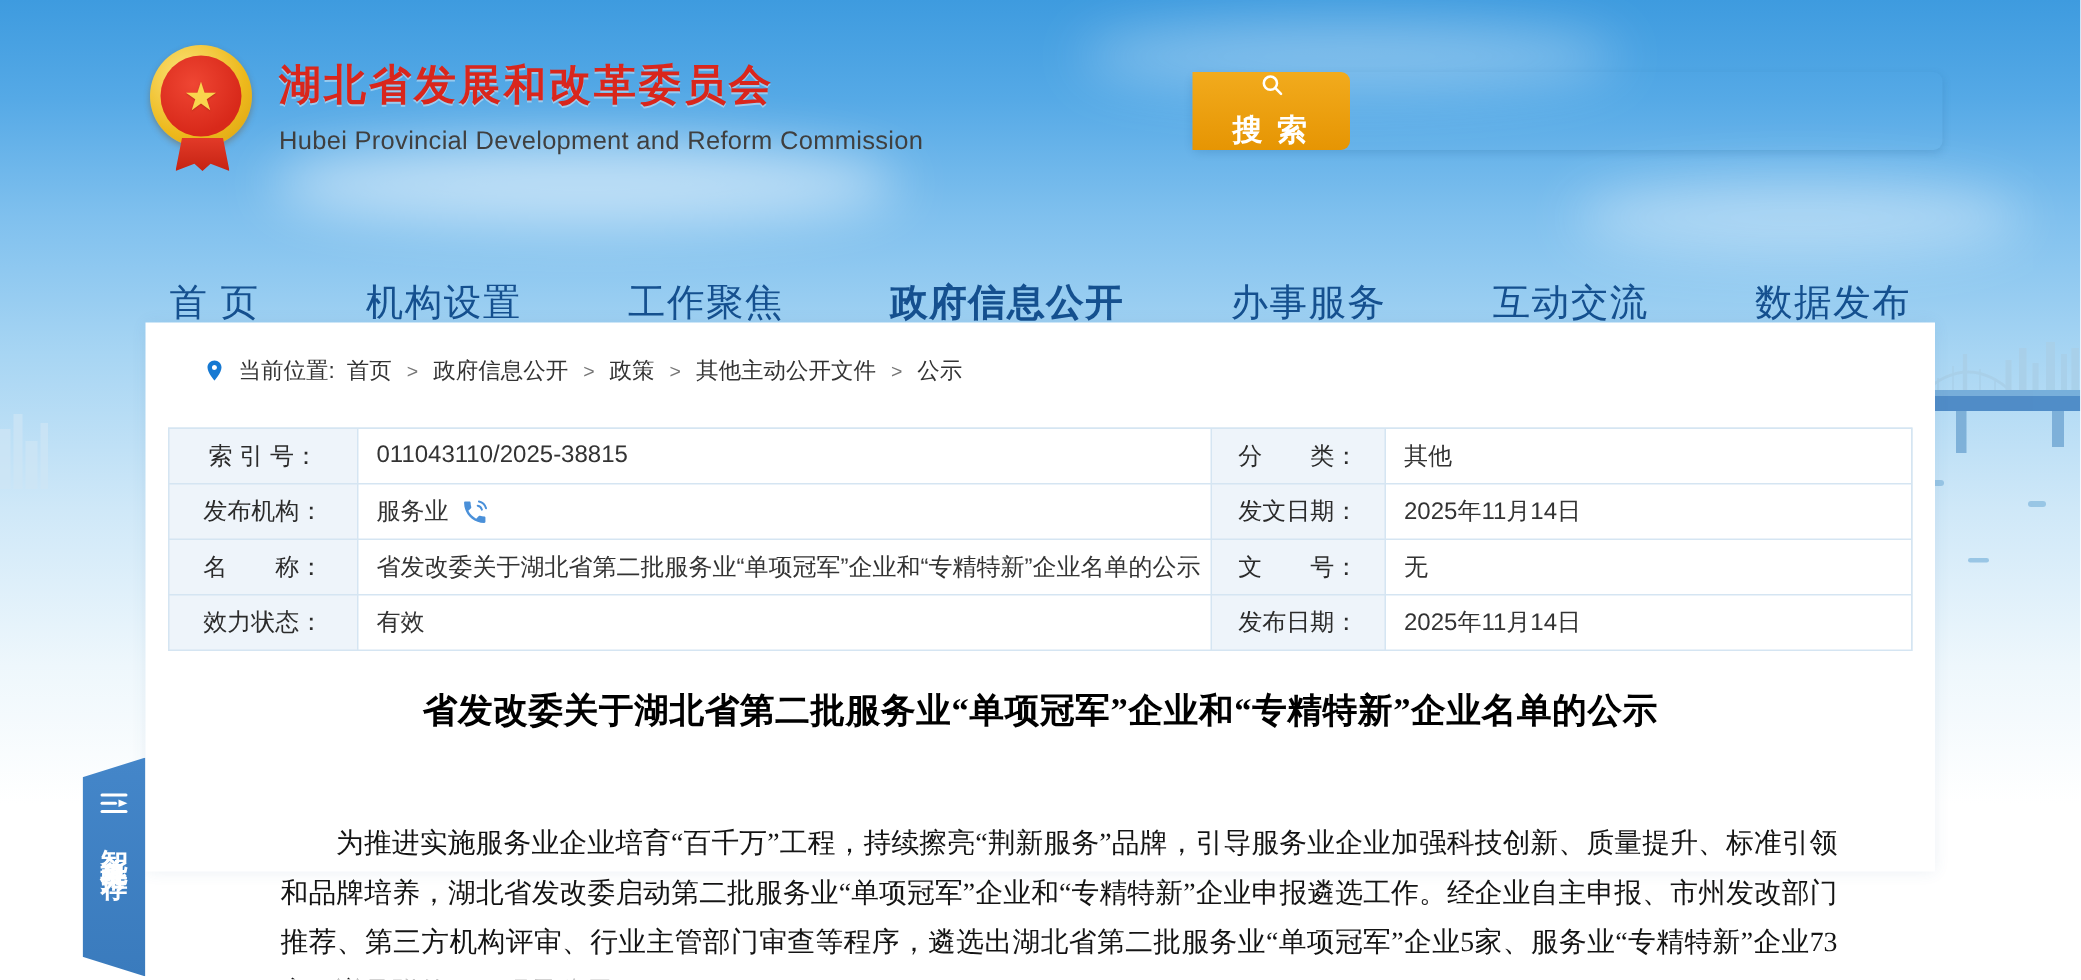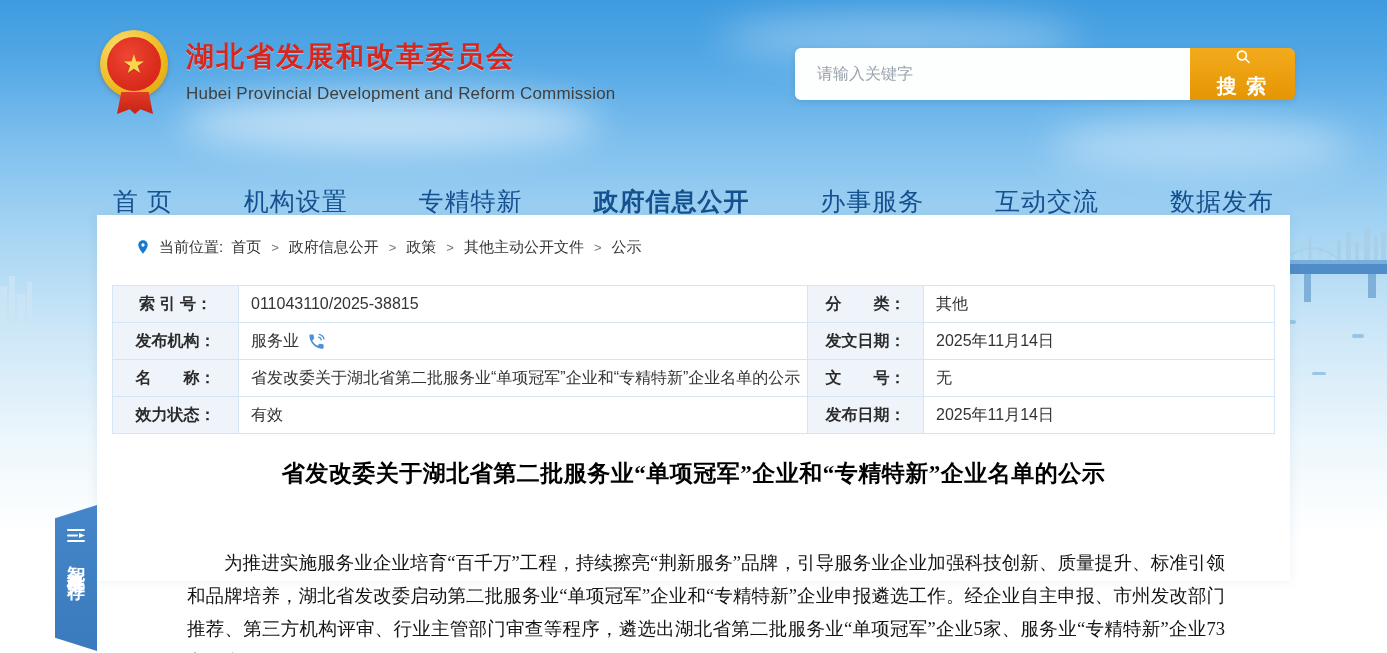--- a/index.html
+++ b/index.html
@@ -90,21 +90,21 @@
 
   .meta-table {
     position:absolute; left:15px; top:70px; width:1163px;
     display:grid; grid-template-columns:125px 1fr 115px 350px;
     grid-auto-rows:36px; gap:1px;
     background:#d5e5f2; border:1px solid #d5e5f2;
     font-size:16px;
   }
   .meta-table .cell { display:flex; align-items:center; background:#fff; }
   .meta-table .cell.label {
-    background:#eef4fa; justify-content:center; font-weight:bold; color:#2b2b2b;
+    background:#eef4fa; justify-content:center; font-weight:normal; color:#2b2b2b;
     white-space:pre;
   }
   .meta-table .cell.value { padding-left:12px; color:#333; gap:8px; }
   .phone-icon { width:19px; height:19px; flex:0 0 auto; cursor:pointer; }
 
   .article-title {
     position:absolute; left:60px; top:243px; width:1073px;
     text-align:center; font-size:23px; font-weight:bold; color:#000;
     font-family:"Liberation Serif","DejaVu Serif",serif; letter-spacing:.5px;
   }
@@ -187,35 +187,34 @@
           </div>
         <div class="ribbon"></div>
       </div>
       <div class="titles">
         <div class="site-title">湖北省发展和改革委员会</div>
         <div class="site-subtitle">Hubei Provincial Development and Reform Commission</div>
       </div>
     </div>
 
     <div class="search-box">
-      <input class="search-input" type="text" placeholder="请输入关键字" style="">
       <button class="search-btn">
         <svg width="22" height="22" viewBox="0 0 24 24" fill="none" stroke="#ffffff" stroke-width="2.4" stroke-linecap="round">
           <circle cx="10.5" cy="10.5" r="6.2"></circle>
             <line x1="15.2" y1="15.2" x2="20.5" y2="20.5"></line>
         </svg>
         <span>搜 索</span>
       </button>
     </div>
   </header>
 
   <nav class="main-nav">
       <a class="nav-item">首 页</a>
       <a class="nav-item">机构设置</a>
-      <a class="nav-item">专精特新</a>
+      <a class="nav-item">工作聚焦</a>
       <a class="nav-item active">政府信息公开</a>
       <a class="nav-item">办事服务</a>
       <a class="nav-item">互动交流</a>
       <a class="nav-item">数据发布</a>
     </nav>
 
   <main class="content-panel">
 
     <div class="breadcrumb">
       <svg class="pin" viewBox="0 0 24 24" fill="#1679d2">

